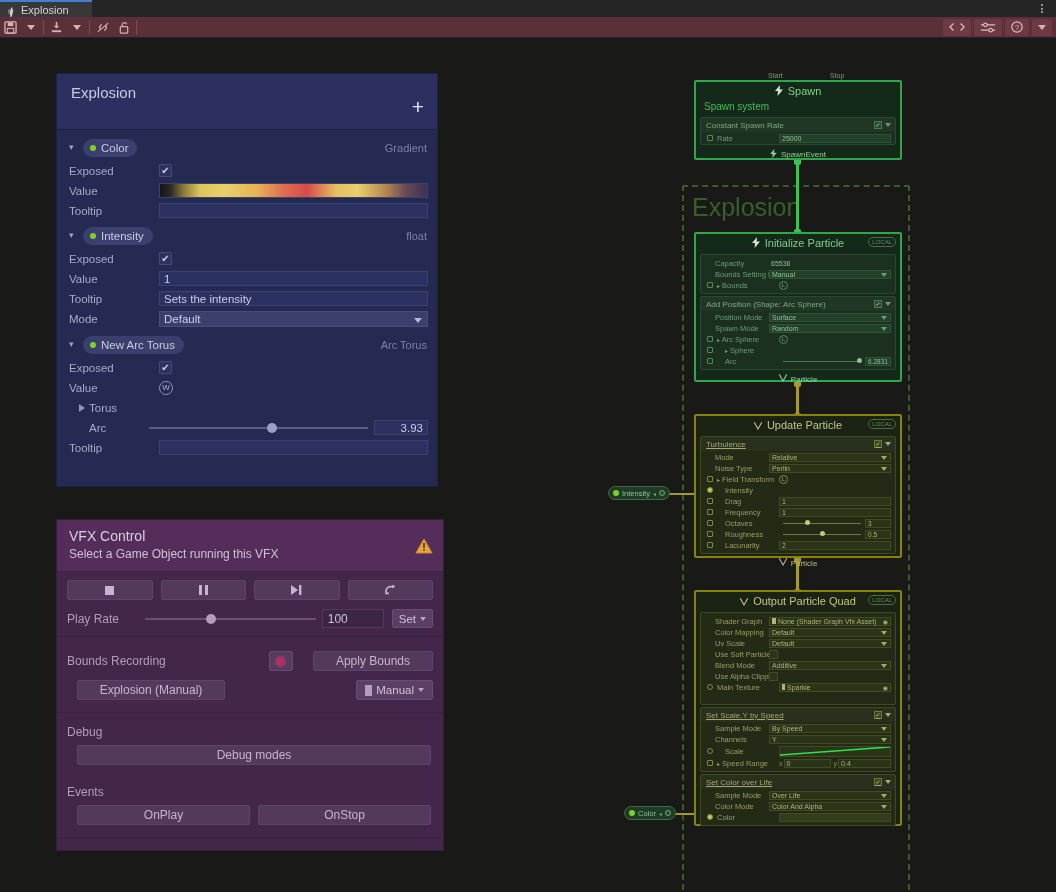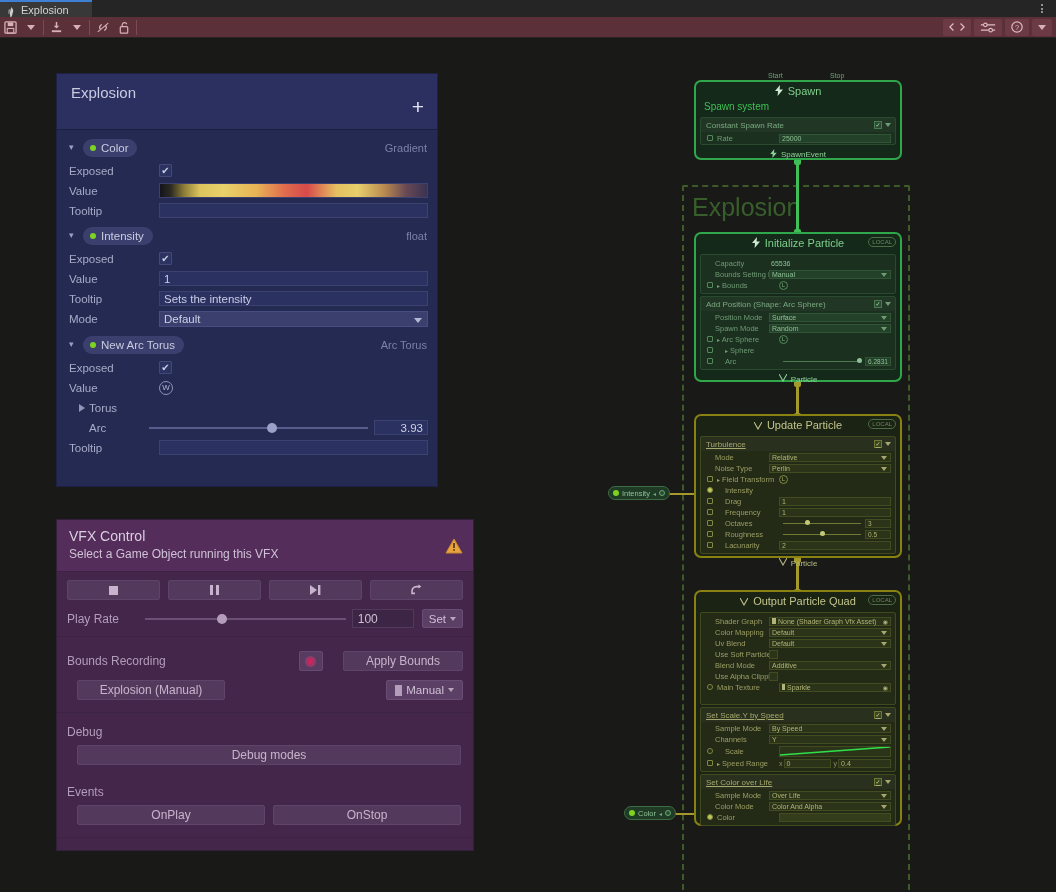--- a/index.html
+++ b/index.html
@@ -160,21 +160,21 @@
   }
   .num-box {
     width: 54px; height: 15px; margin-left: 6px;
     background: #2b3160; border: 1px solid #3c4270;
     color: #ccd0e6; font-size: 11.5px;
     display: flex; align-items: center; justify-content: flex-end; padding-right: 4px;
   }
 
   
   .vc-panel {
-    position: absolute; left: 56px; top: 519px; width: 418px; height: 332px;
+    position: absolute; left: 56px; top: 519px; width: 388px; height: 332px;
     background: #43264a;
     border: 1px solid #32203a;
   }
   .vc-head {
     position: relative; height: 52px; padding: 8px 12px 0 12px;
     background: #542d5b; border-bottom: 1px solid #3a2442;
   }
   .vc-title { color: #d9cfe0; font-size: 14px; }
   .vc-sub { color: #cfc2d6; font-size: 12px; margin-top: 3px; }
   .warn-icon { position: absolute; right: 10px; top: 18px; }
@@ -225,21 +225,21 @@
   .system-box {
     position: absolute; left: 82px; top: 125px; width: 228px; height: 725px;
     border: 2px dashed #3e5a29; border-radius: 2px;
   }
   .system-label {
     position: absolute; left: 92px; top: 133px;
     color: #3d6a2f; font-size: 25px; opacity: .85;
   }
 
   .node {
-    position: absolute; background: #14291a; border-radius: 7px;
+    position: absolute; background: #14291a; border-radius: 2px;
   }
   .node.green { border: 2px solid #2fa74a; }
   .node.olive { border: 2px solid #8a8210; background: #1b2314; }
   .node-head {
     height: 18px; display: flex; align-items: center; justify-content: center;
     gap: 5px; position: relative;
   }
   .node-title { font-size: 11px; }
   .node.green .node-title { color: #7fcf8b; }
   .node.olive .node-title { color: #c3c48a; }
@@ -870,21 +870,21 @@
           </span>
         </div>
         <div class="prow">
           <span class="pname ind">Color Mapping</span>
           <span class="pfield">
             <span>Default</span>
             <span class="cc" style="border-top-color:#a6a86d"></span>
           </span>
         </div>
         <div class="prow">
-          <span class="pname ind">Uv Blend</span>
+          <span class="pname ind">Uv Scale</span>
           <span class="pfield">
             <span>Default</span>
             <span class="cc" style="border-top-color:#a6a86d"></span>
           </span>
         </div>
         <div class="prow">
           <span class="pname ind">Use Soft Particle</span>
           <span class="pfield" style="flex:none;width:9px"></span>
         </div>
         <div class="prow">

